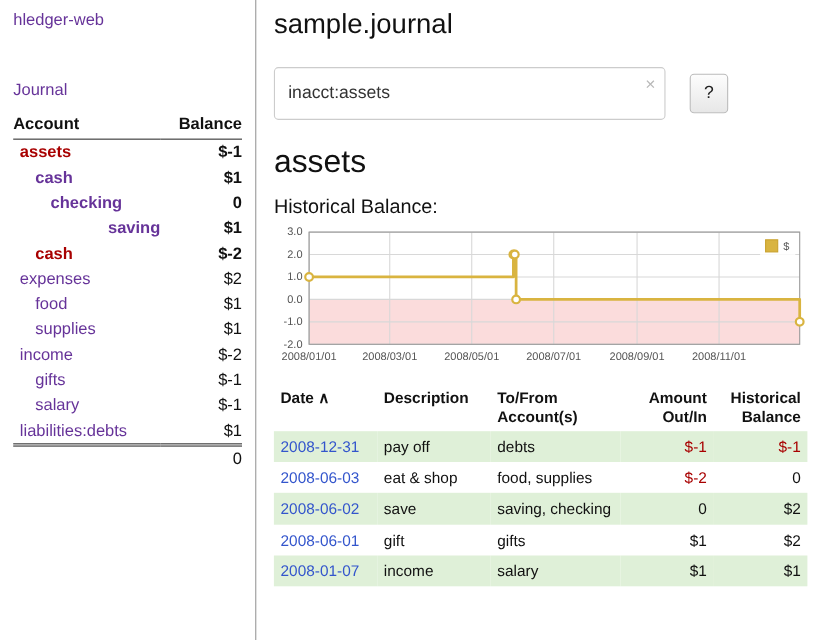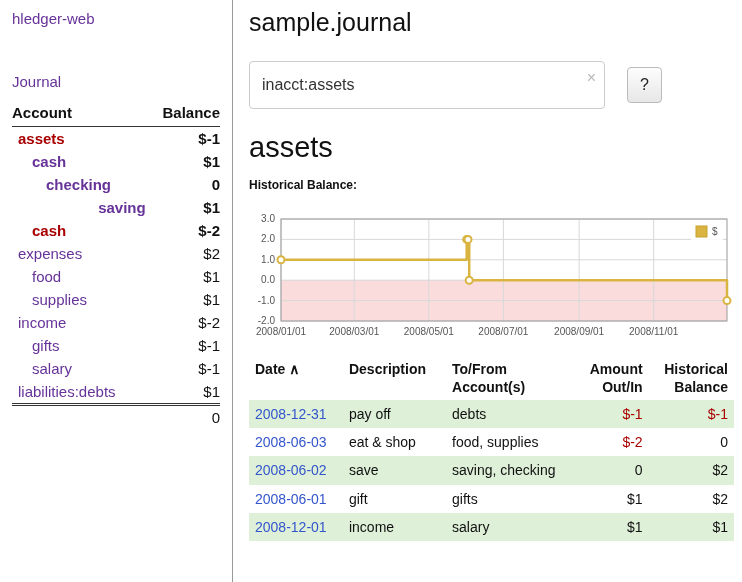--- a/index.html
+++ b/index.html
@@ -42,21 +42,21 @@
     padding:0 28px 0 12px;font-size:16px;color:#333;font-family:inherit;outline:none;
   }
   .clear-x{position:absolute;right:9px;top:8px;color:#b9b9b9;font-size:16px;line-height:18px;cursor:pointer;}
   .btn{
     height:36px;padding:0 15px;border:1px solid #bbb;border-radius:4px;
     background:linear-gradient(#fdfdfd,#e7e7e7);font-size:16px;color:#222;
     cursor:pointer;font-family:inherit;
   }
   .btn.help{margin-left:14px;padding:0 12px;}
   h2.account-heading{font-size:29px;font-weight:400;margin:0 0 14px 0;color:#111;}
-  .chart-label{font-weight:bold;font-size:12px;margin-bottom:19px;color:#111;}
+  .chart-label{font-weight:normal;font-size:18px;margin-bottom:4px;color:#111;}
   .chart-wrap svg{display:block;}
   .tick{font-size:10px;fill:#555;font-family:"Liberation Sans",sans-serif;}
 
   
   .register{width:100%;margin-top:14px;font-size:14px;}
   .register th{
     text-align:left;vertical-align:top;padding:4px 6px;white-space:pre-line;
     font-weight:bold;color:#111;line-height:1.25;
   }
   .register th.num,.register td.num{text-align:right;}
@@ -232,21 +232,21 @@
           <td class="num">$2</td>
         </tr>
         <tr>
           <td><a>2008-06-01</a></td>
           <td>gift</td>
           <td class="accts">gifts</td>
           <td class="num">$1</td>
           <td class="num">$2</td>
         </tr>
         <tr class="shaded">
-          <td><a>2008-12-01</a></td>
+          <td><a>2008-01-07</a></td>
           <td>income</td>
           <td class="accts">salary</td>
           <td class="num">$1</td>
           <td class="num">$1</td>
         </tr>
       </tbody>
   </table>
 </main>
 
 </body></html>

